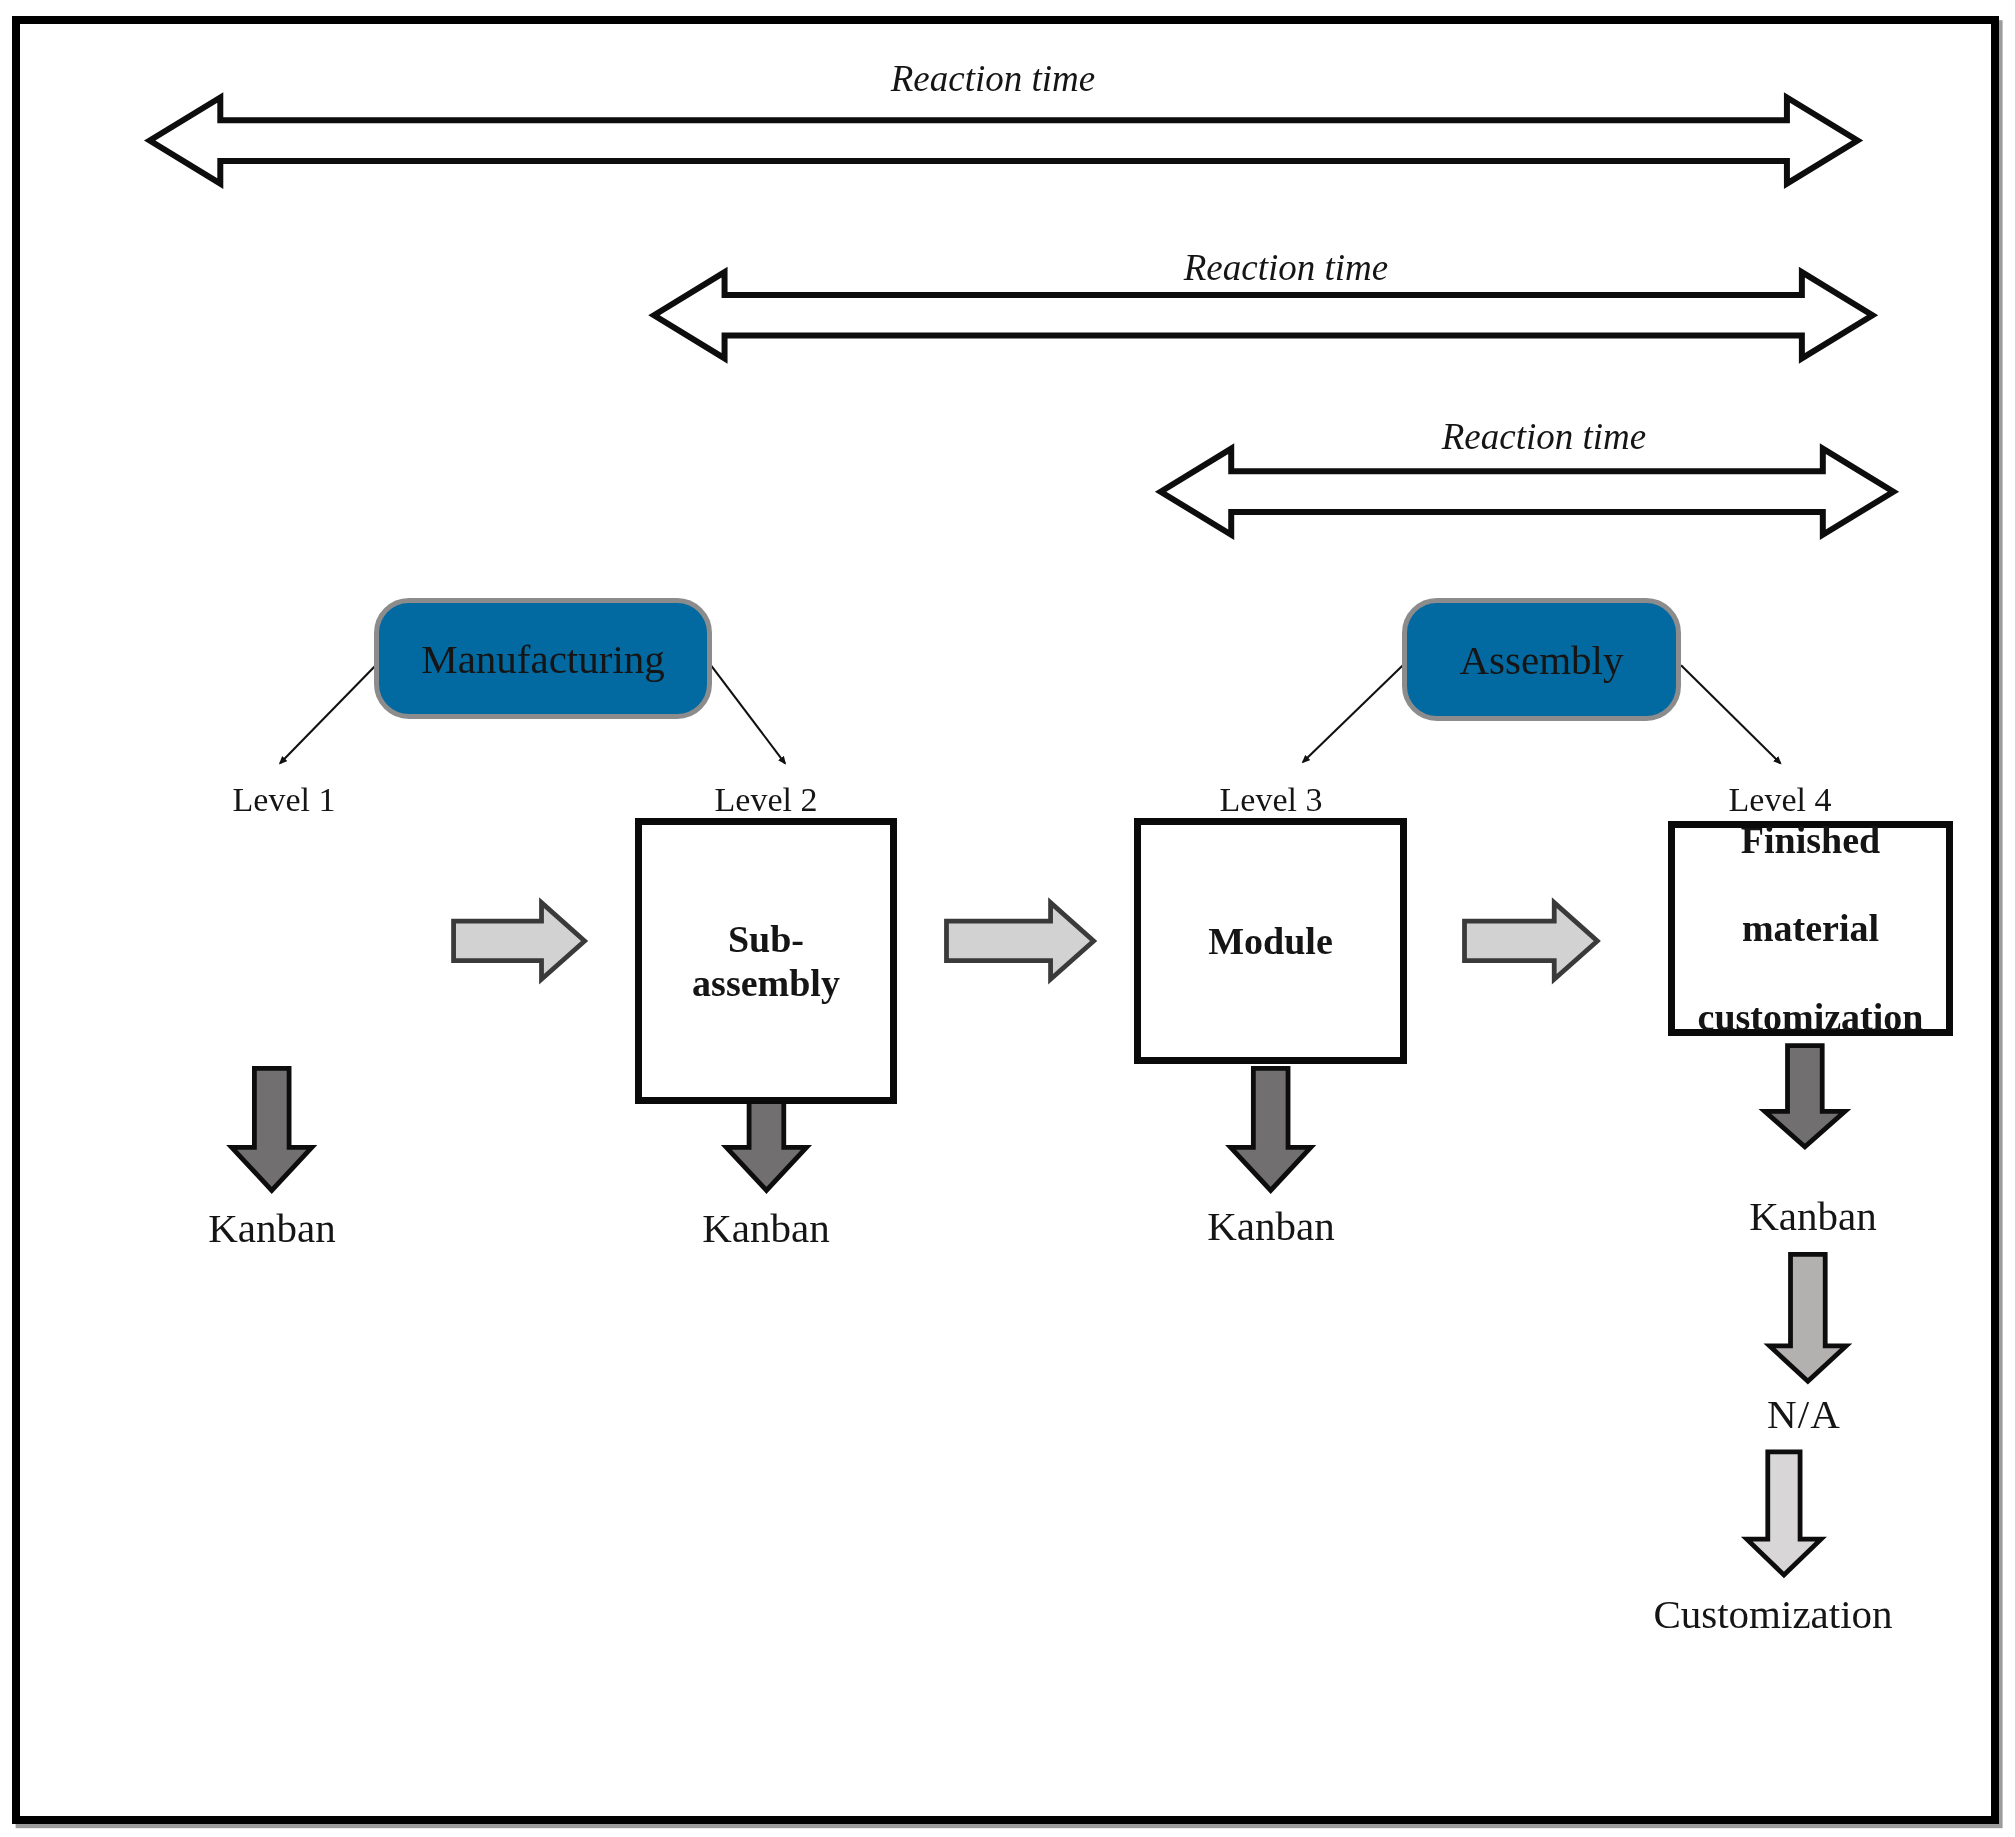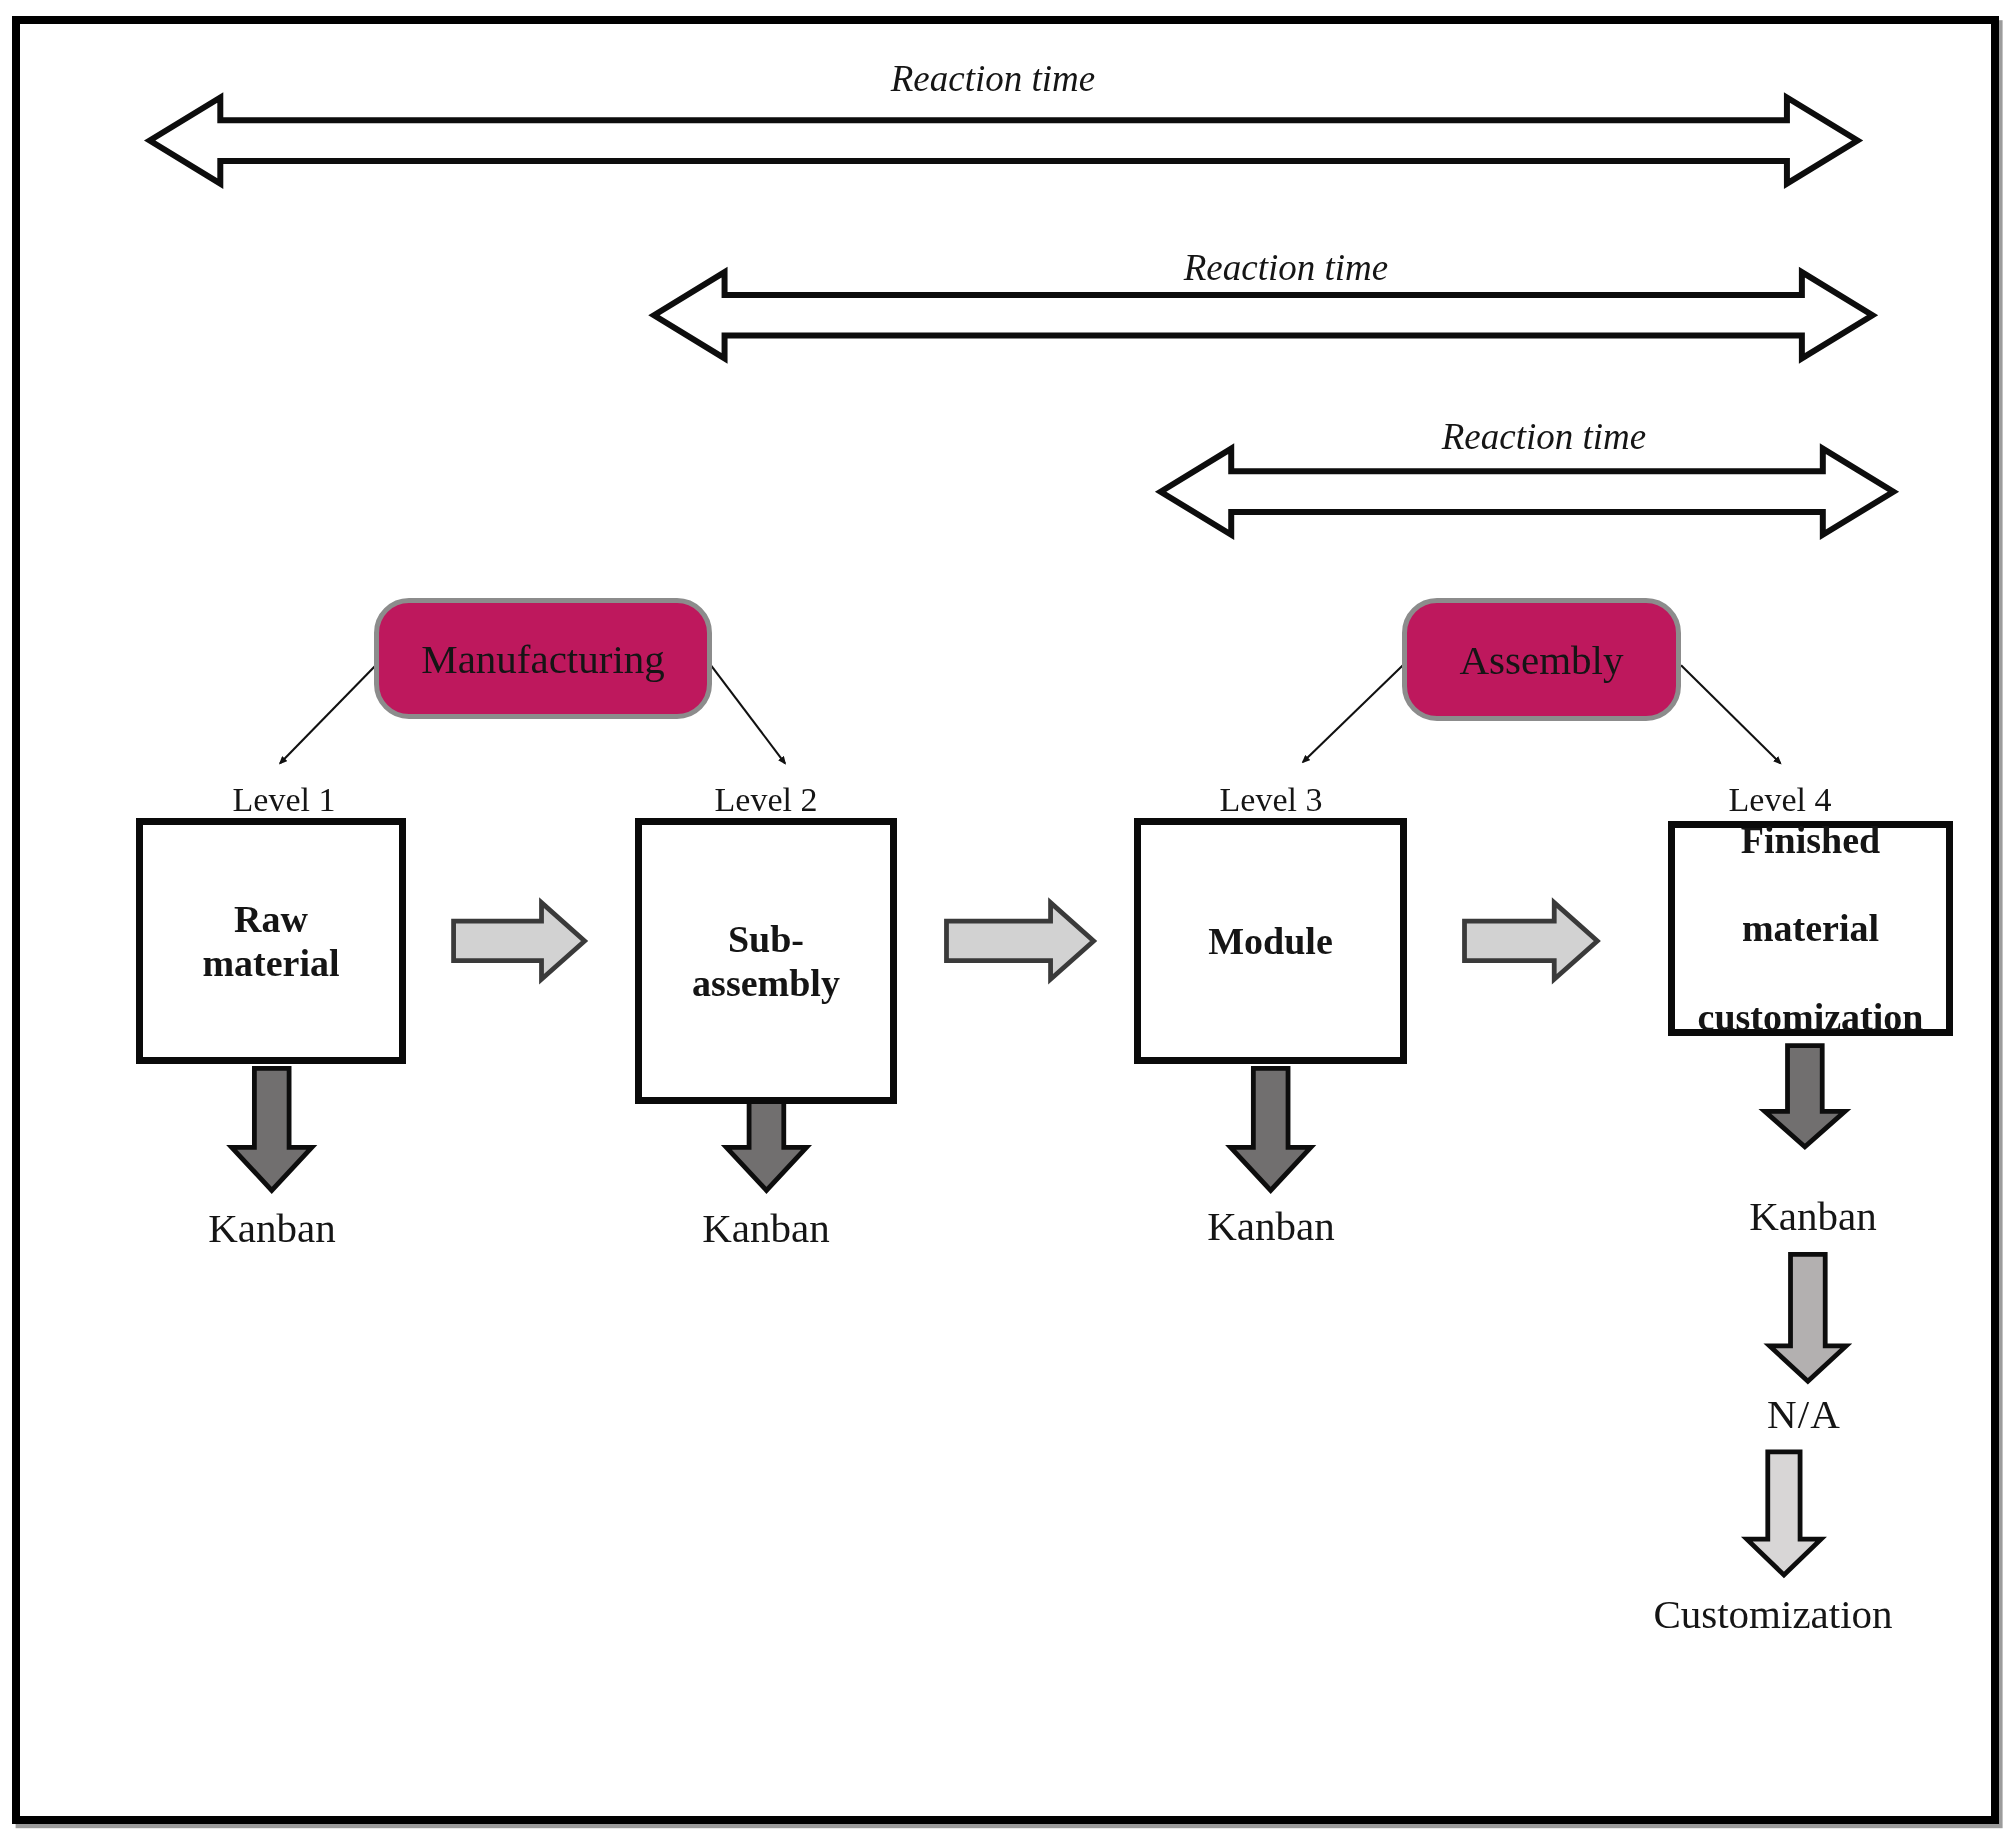--- a/index.html
+++ b/index.html
@@ -13,21 +13,21 @@
     box-shadow:3.6px 4.2px 0 #9c9c9c;
   }
   svg.overlay{position:absolute;left:0;top:0;width:2015px;height:1837px;}
   .lbl{position:absolute;transform:translateX(-50%);white-space:nowrap;}
   .rt{font-style:italic;font-size:37px;line-height:39px;}
   .lvl{font-size:34px;line-height:37px;}
   .kan{font-size:41px;line-height:42px;}
   .na{font-size:41px;line-height:42px;letter-spacing:1.2px;}
   .custom{font-size:41px;line-height:42px;}
   .grpbox{
-    position:absolute;background:#be185d;border:5.4px solid #8c8c8c;border-radius:35px;
+    position:absolute;background:#0369a1;border:5.4px solid #8c8c8c;border-radius:35px;
     display:flex;align-items:center;justify-content:center;
     font-size:41px;box-sizing:border-box;z-index:2;
   }
   .mainbox{
     position:absolute;background:#fff;border:7.2px solid #0a0a0a;
     display:flex;flex-direction:column;align-items:center;justify-content:center;
     font-weight:bold;font-size:38px;line-height:1.16;text-align:center;
     box-sizing:border-box;z-index:2;
   }
   .mainbox span{display:block;}
@@ -78,24 +78,20 @@
   </div>
   <div class="grpbox" style="left:1402px;top:598px;width:279px;height:123px;">
     <span>Assembly</span>
   </div>
 
   <div class="lbl lvl" style="left:272px;top:781px;margin-left:12px;">Level 1</div>
   <div class="lbl lvl" style="left:766px;top:781px;">Level 2</div>
   <div class="lbl lvl" style="left:1271px;top:781px;">Level 3</div>
   <div class="lbl lvl" style="left:1780px;top:781px;">Level 4</div>
 
-  <div class="mainbox" style="left:136px;top:818px;width:270px;height:246px;">
-    <span>Raw</span>
-    <span>material</span>
-  </div>
   <div class="mainbox" style="left:635px;top:818px;width:262px;height:286px;">
     <span>Sub-</span>
     <span>assembly</span>
   </div>
   <div class="mainbox" style="left:1134px;top:818px;width:273px;height:246px;">
     <span>Module</span>
   </div>
   <div class="mainbox" style="left:1668px;top:821px;width:285px;height:215px;gap:44px;">
     <span>Finished</span>
     <span>material</span>

